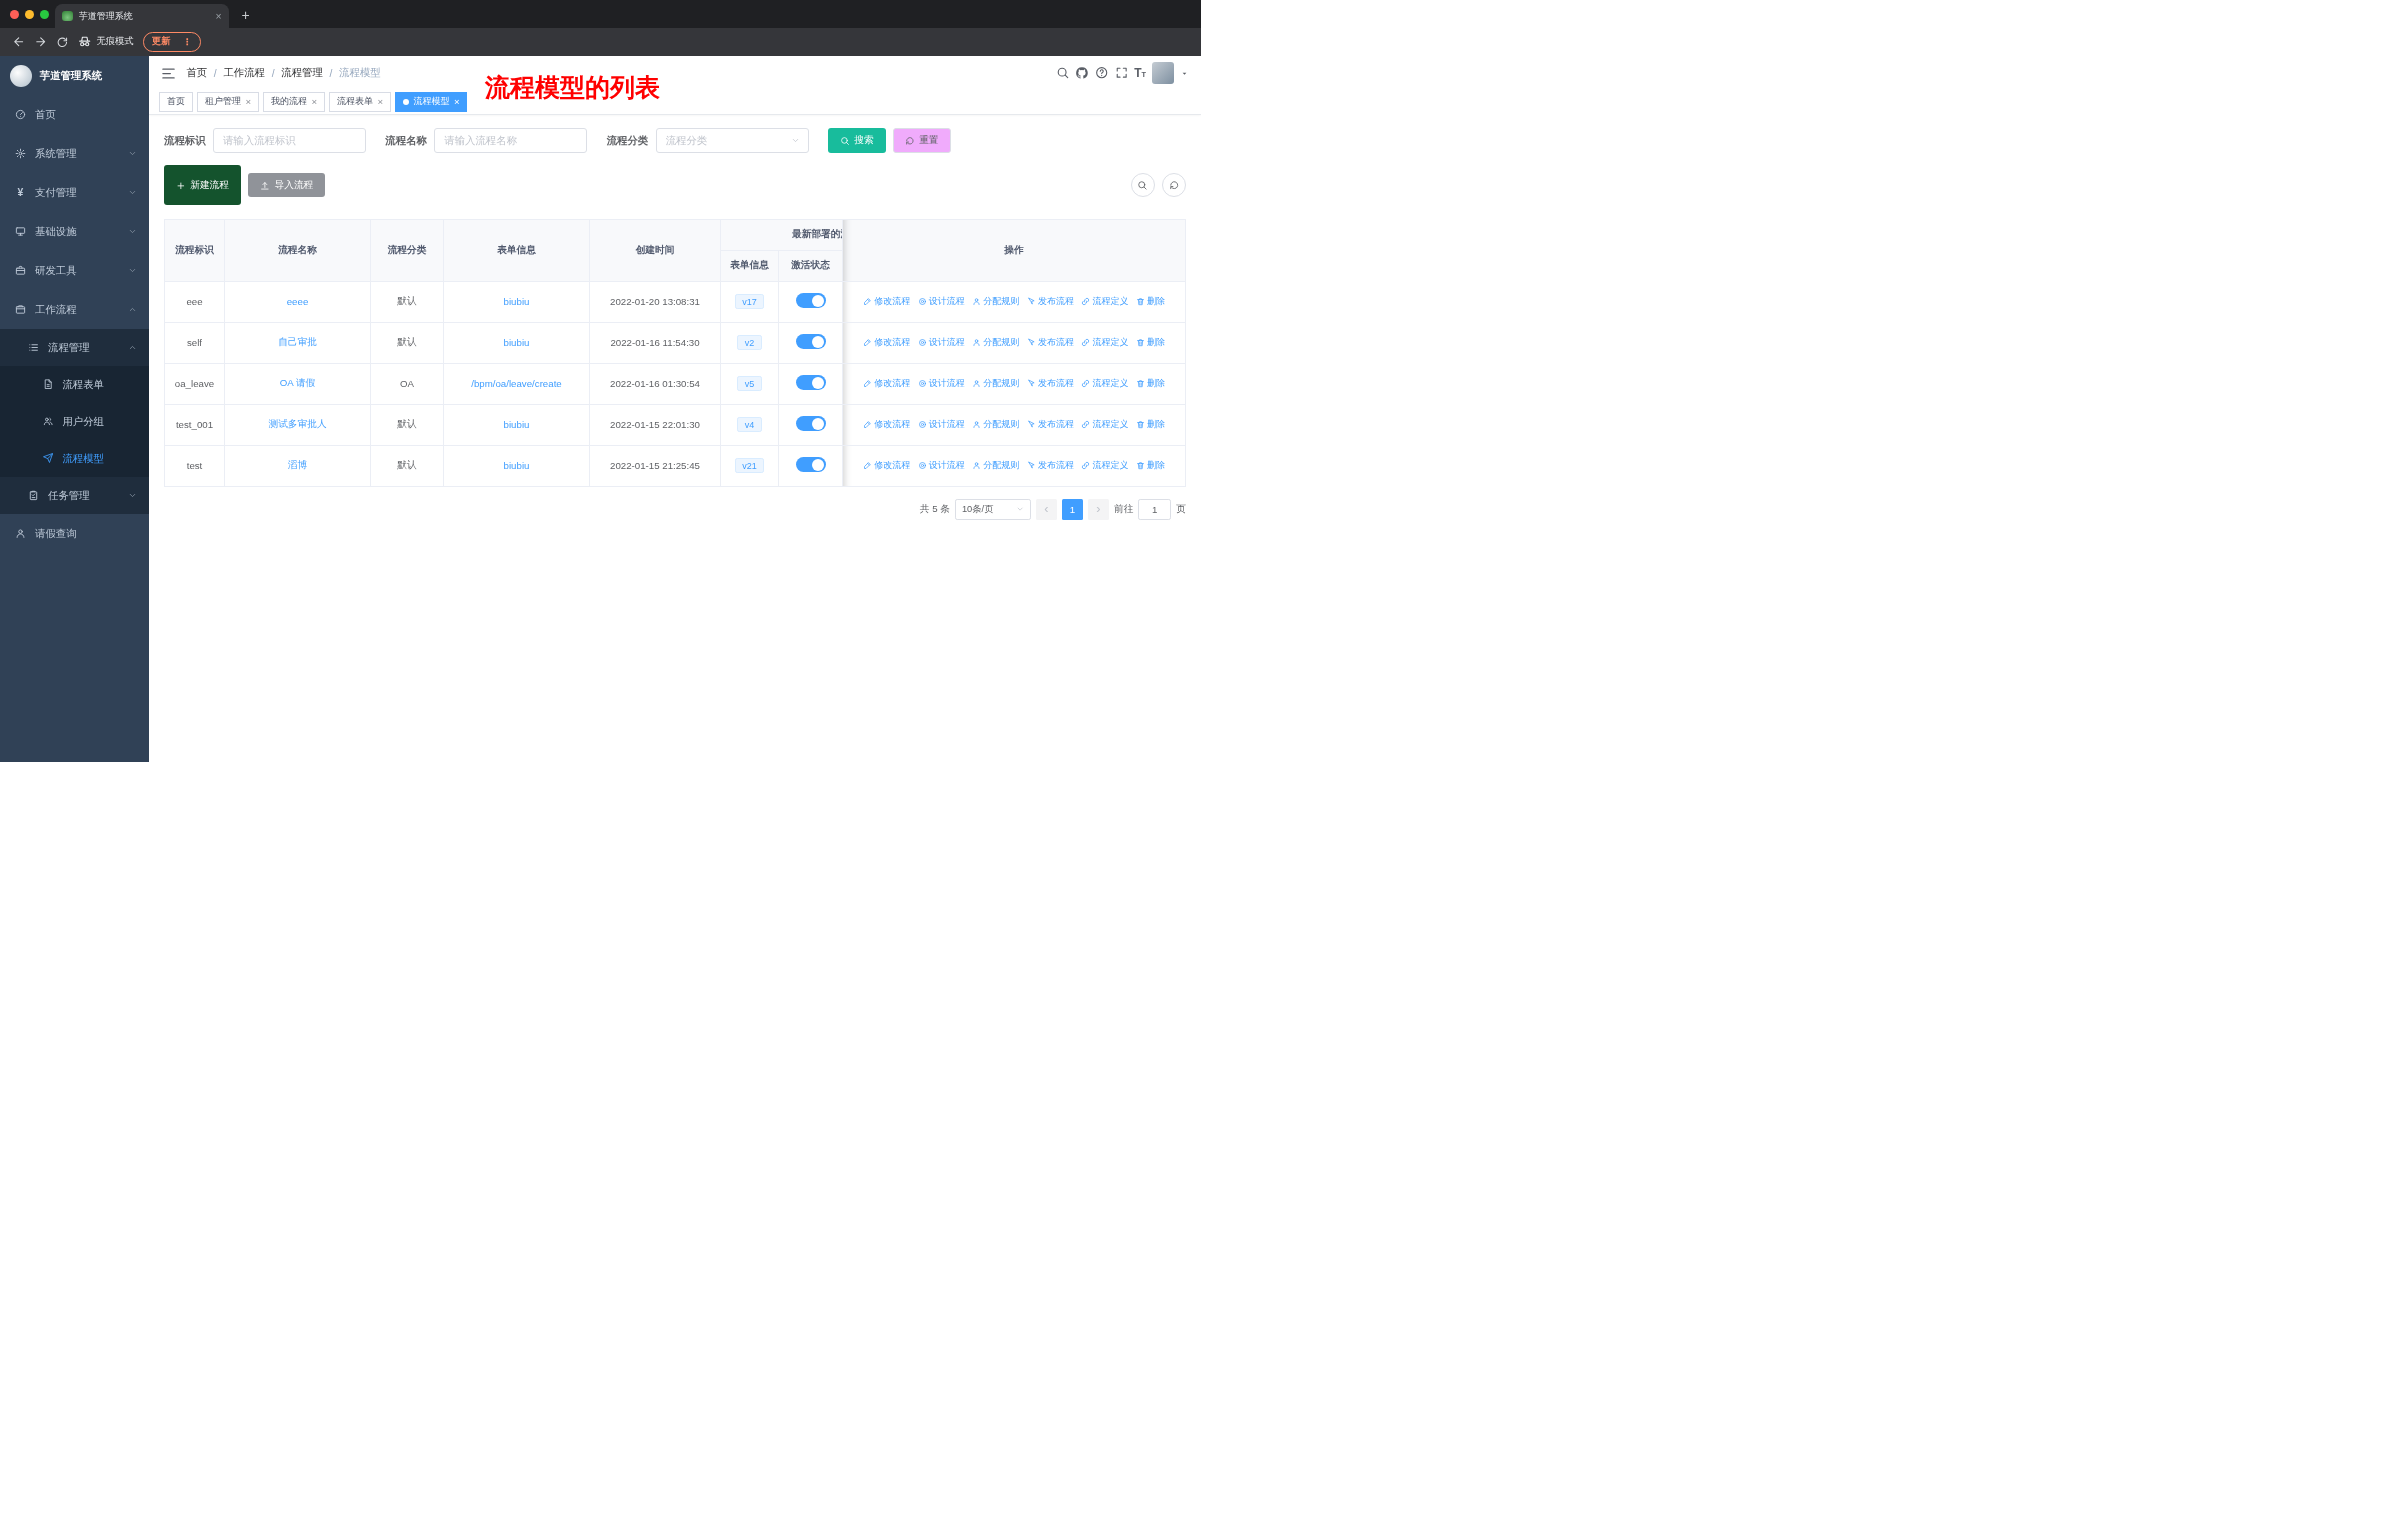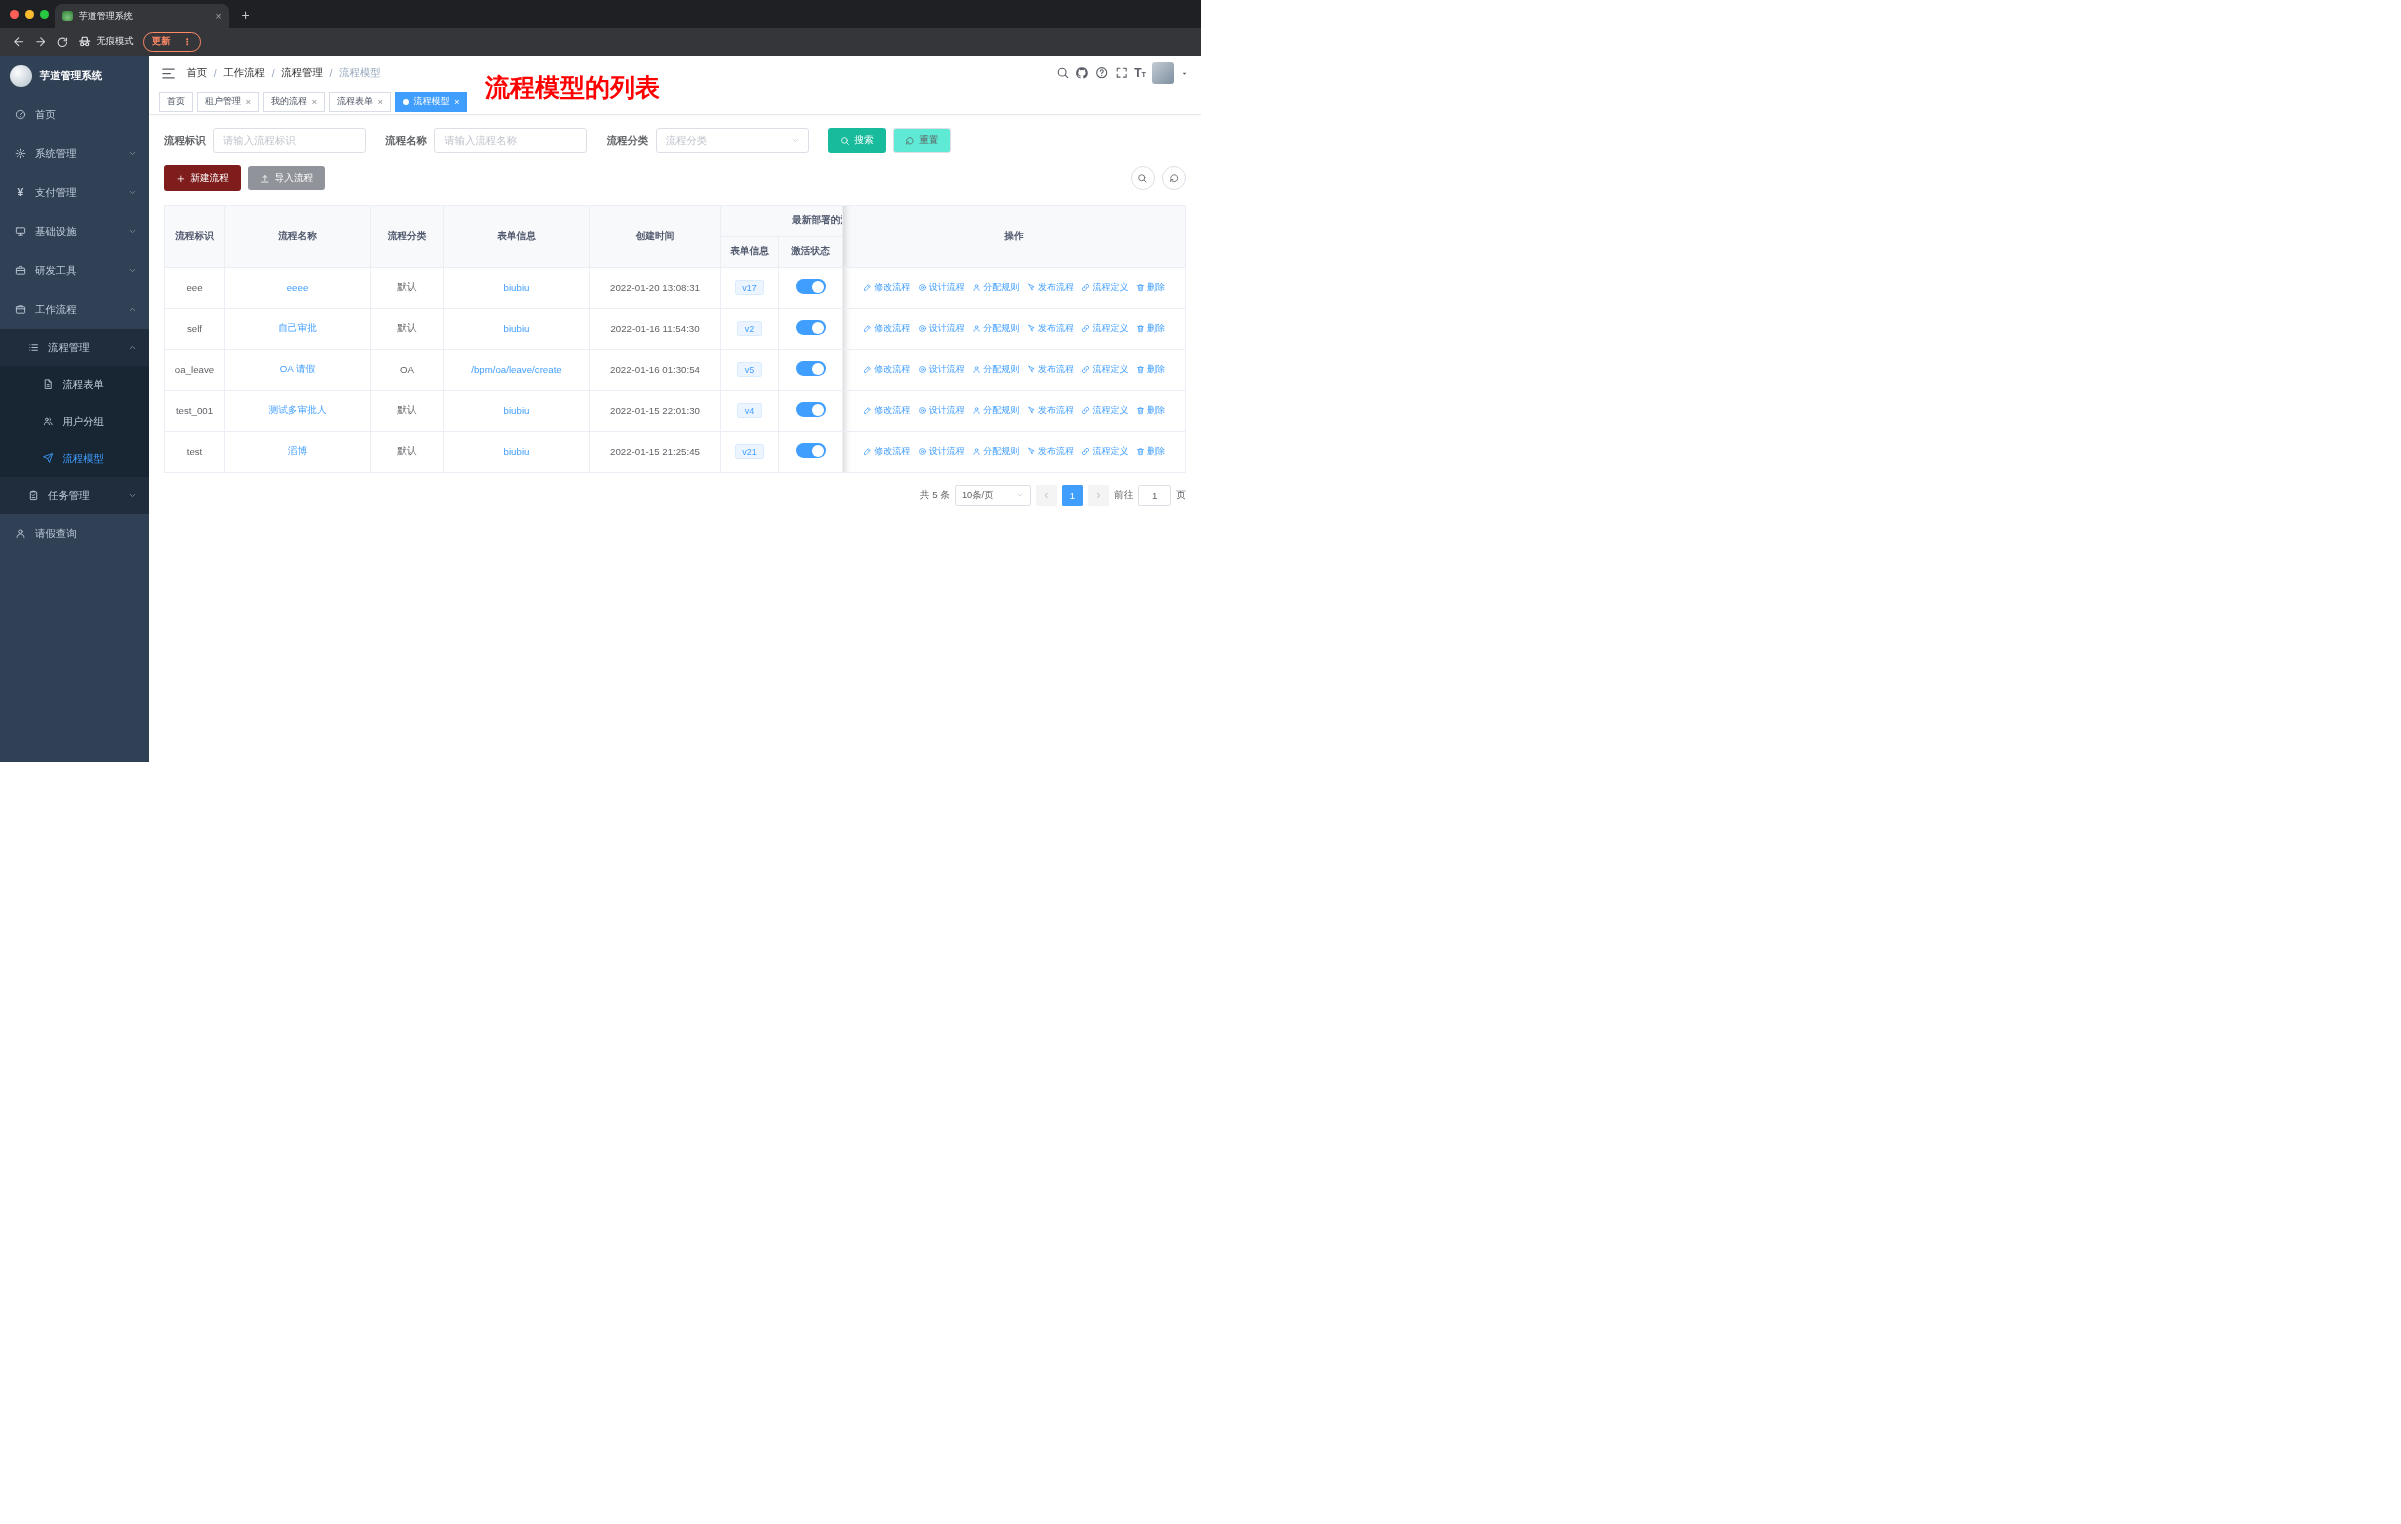--- a/index.html
+++ b/index.html
@@ -67,22 +67,22 @@
   .filters { display:flex; align-items:center; }
   .f-item { display:flex; align-items:center; margin-right:19.4px; }
   .f-label { font-size:10.4px; font-weight:700; color:#606266; margin-right:7.4px; white-space:nowrap; }
   .f-input { width:153px; height:25px; border:0.7px solid #dcdfe6; border-radius:3px; padding:0 9px; font-size:10.4px; color:#606266; outline:none; font-family:inherit; }
   .f-input::placeholder { color:#c0c4cc; }
   .f-select { width:153px; height:25px; border:0.7px solid #dcdfe6; border-radius:3px; padding:0 7.4px 0 9px;
               display:flex; align-items:center; justify-content:space-between; color:#c0c4cc; font-size:10.4px; cursor:pointer; }
   .btn { height:25px; border-radius:3px; display:inline-flex; align-items:center; gap:4.5px; padding:0 11px;
          font-size:9.7px; cursor:pointer; border:0.7px solid transparent; white-space:nowrap; }
   .btn-search { background:#18bc9c; color:#fff; }
-  .btn-reset { background:#5eead4; border-color:#dcdfe6; color:#606266; margin-left:7.4px; }
-  .btn-primary { background:#7f1d1d; color:#fff; height:26px; }
+  .btn-reset { background:#f0abfc; border-color:#dcdfe6; color:#606266; margin-left:7.4px; }
+  .btn-primary { background:#14532d; color:#fff; height:40px; }
   .btn-info { background:#909399; color:#fff; height:24px; }
   .actions-row { margin-top:12px; display:flex; align-items:center; gap:7.4px; }
   .right-tools { margin-left:auto; display:flex; gap:7.4px; }
   .circle-btn { width:24px; height:24px; border:0.7px solid #dcdfe6; border-radius:50%; background:#fff;
                 display:flex; align-items:center; justify-content:center; color:#606266; cursor:pointer; }
 
   .table-wrap { margin-top:13.4px; }
   table { width:100%; border-collapse:collapse; table-layout:fixed; }
   th, td { border:0.7px solid #ebeef5; text-align:center; overflow:hidden; }
   th { height:31px; font-size:9.7px; color:#515a6e; font-weight:700; background:#f8f9fb; }

